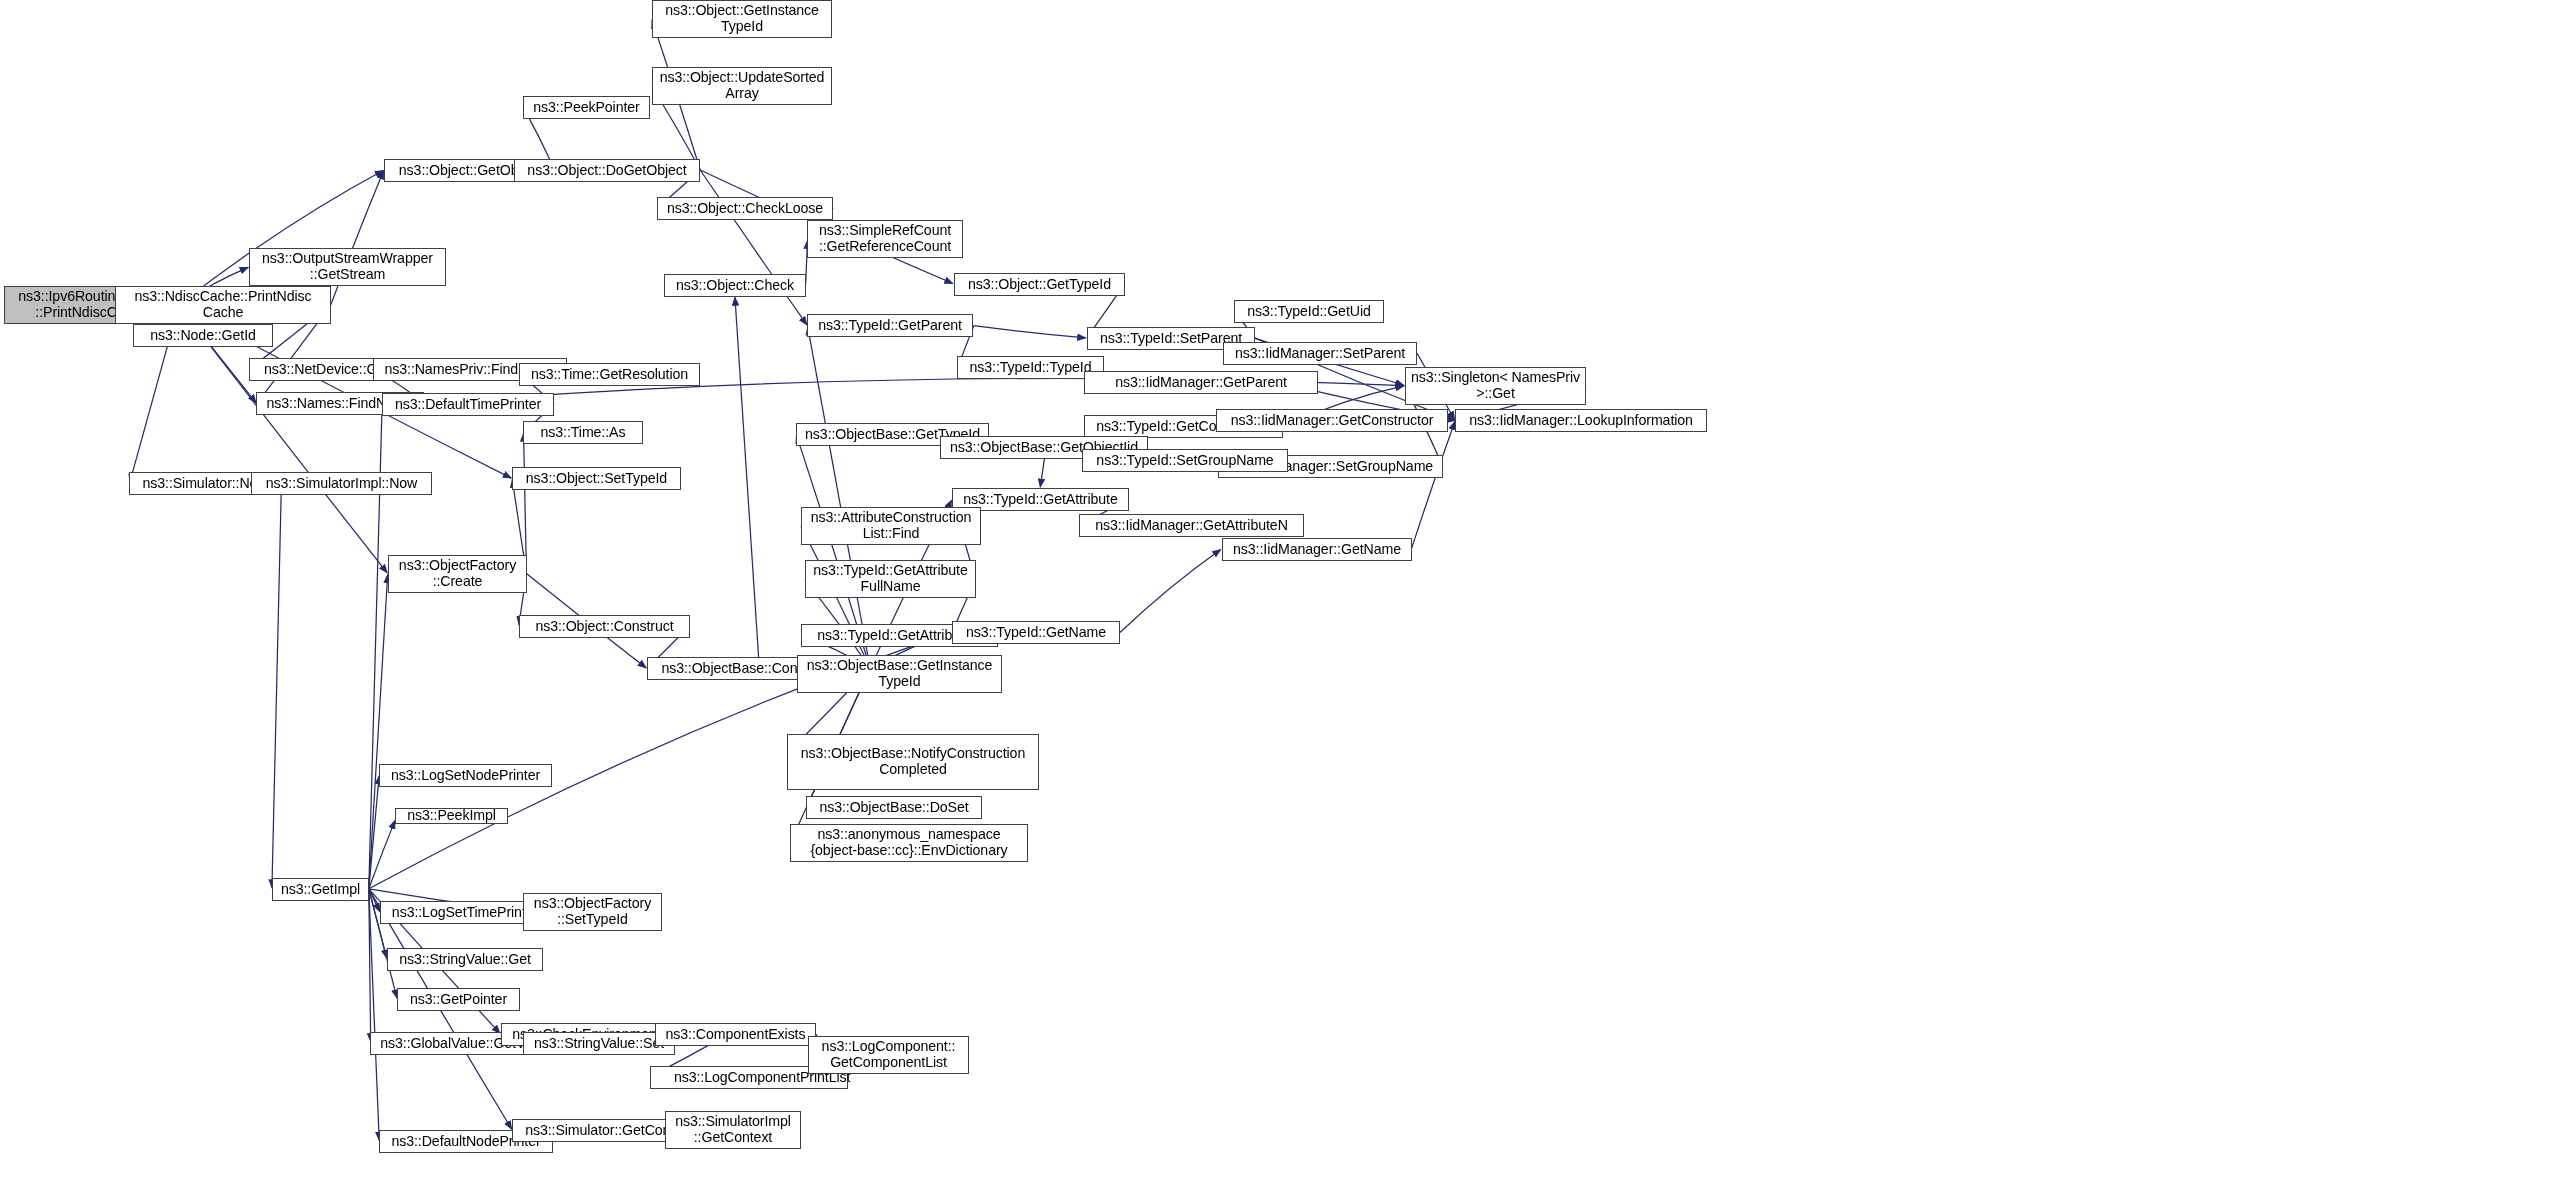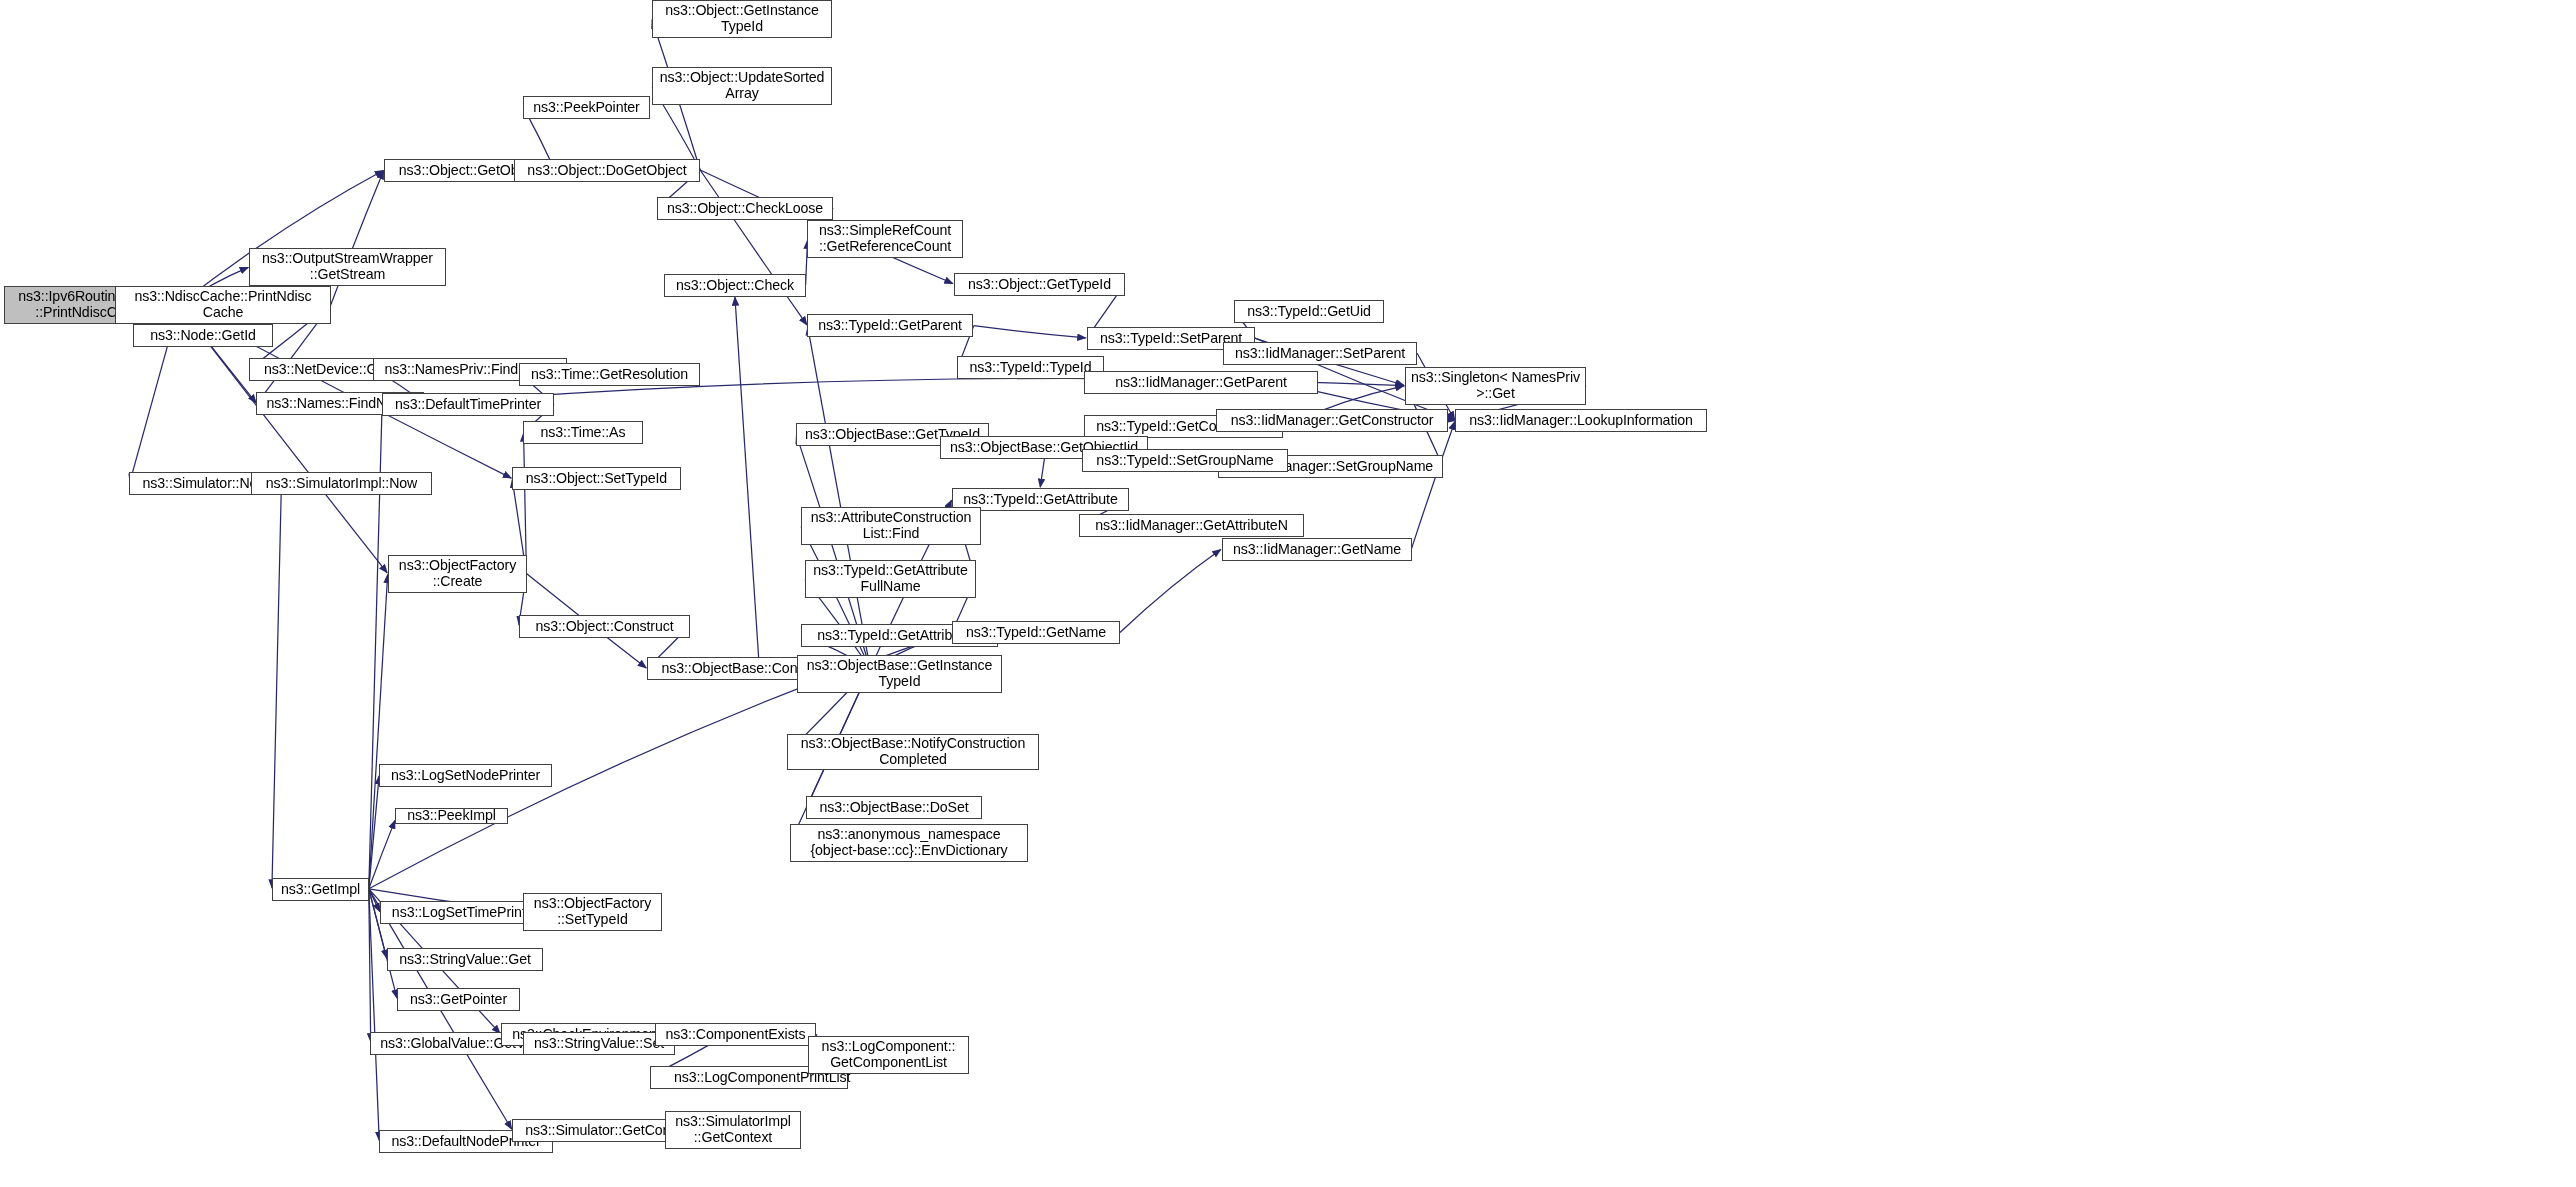--- a/index.html
+++ b/index.html
@@ -258,21 +258,21 @@
       </div>
       <div class="node" style="left: 952px; top: 621px; width: 168px; height: 23px;">
         <span class="lbl">ns3::TypeId::GetName</span>
       </div>
       <div class="node" style="left: 1079px; top: 514px; width: 225px; height: 23px;">
         <span class="lbl">ns3::IidManager::GetAttributeN</span>
       </div>
       <div class="node" style="left: 1082px; top: 449px; width: 206px; height: 23px;">
         <span class="lbl">ns3::TypeId::SetGroupName</span>
       </div>
-      <div class="node" style="left: 787px; top: 734px; width: 252px; height: 36px;">
+      <div class="node" style="left: 787px; top: 734px; width: 252px; height: 56px;">
         <span class="lbl">ns3::ObjectBase::NotifyConstruction
 Completed</span>
       </div>
       <div class="node" style="left: 806px; top: 796px; width: 176px; height: 23px;">
         <span class="lbl">ns3::ObjectBase::DoSet</span>
       </div>
       <div class="node" style="left: 790px; top: 824px; width: 238px; height: 38px;">
         <span class="lbl">ns3::anonymous_namespace
 {object-base::cc}::EnvDictionary</span>
       </div>

